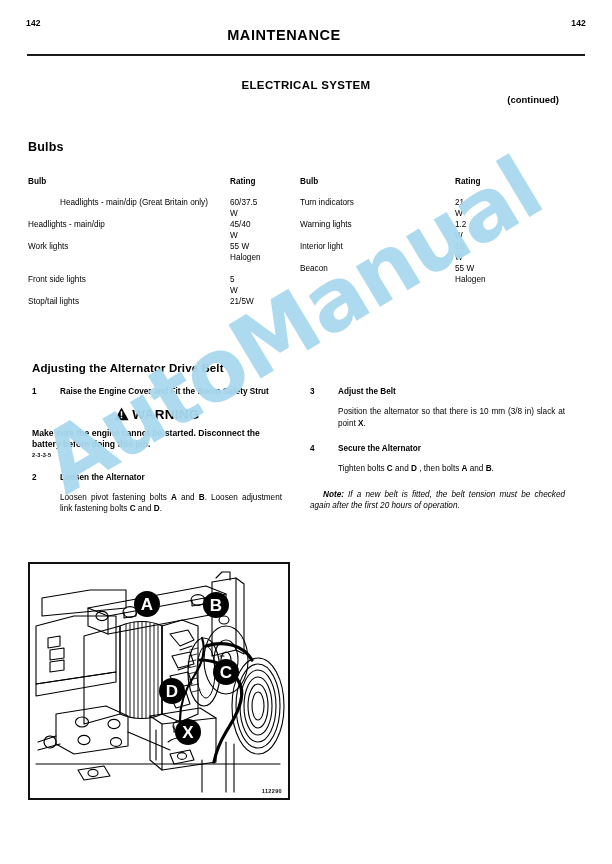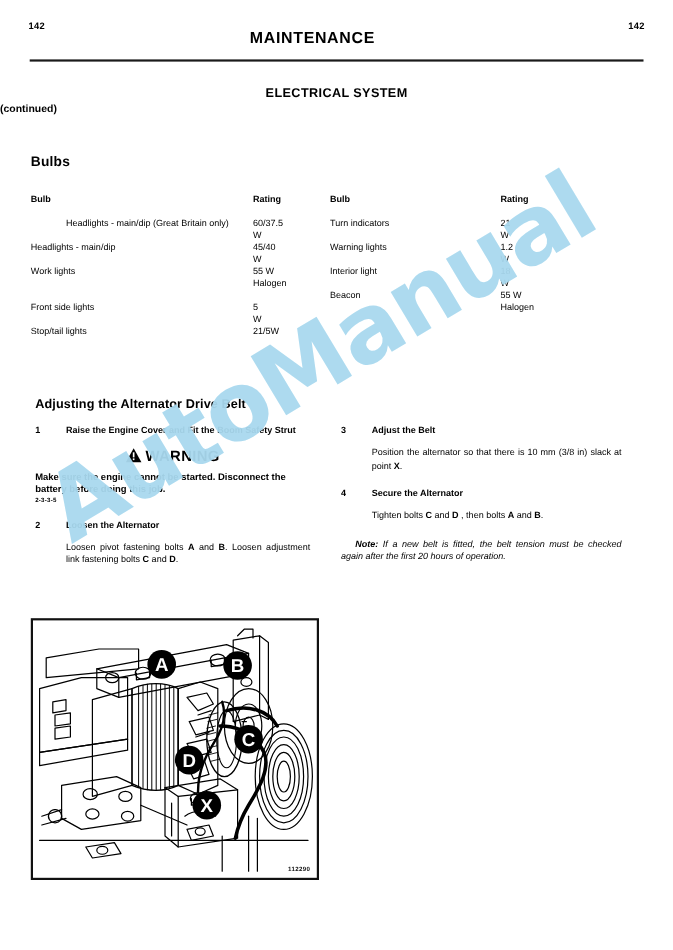--- a/index.html
+++ b/index.html
@@ -82,23 +82,23 @@
     left: 0;
     width: 612px;
     text-align: center;
     font-size: 11.5px;
     font-weight: 700;
     letter-spacing: 0.35px;
   }
   .sec-sub {
     position: absolute;
     top: 94px;
-    left: 0;
+    left: 12px;
     width: 547px;
-    text-align: left;
+    text-align: right;
     font-size: 9.5px;
     font-weight: 700;
   }
 
   
   .bulbs-title {
     position: absolute;
     left: 28px;
     top: 140px;
     font-size: 12.5px;

